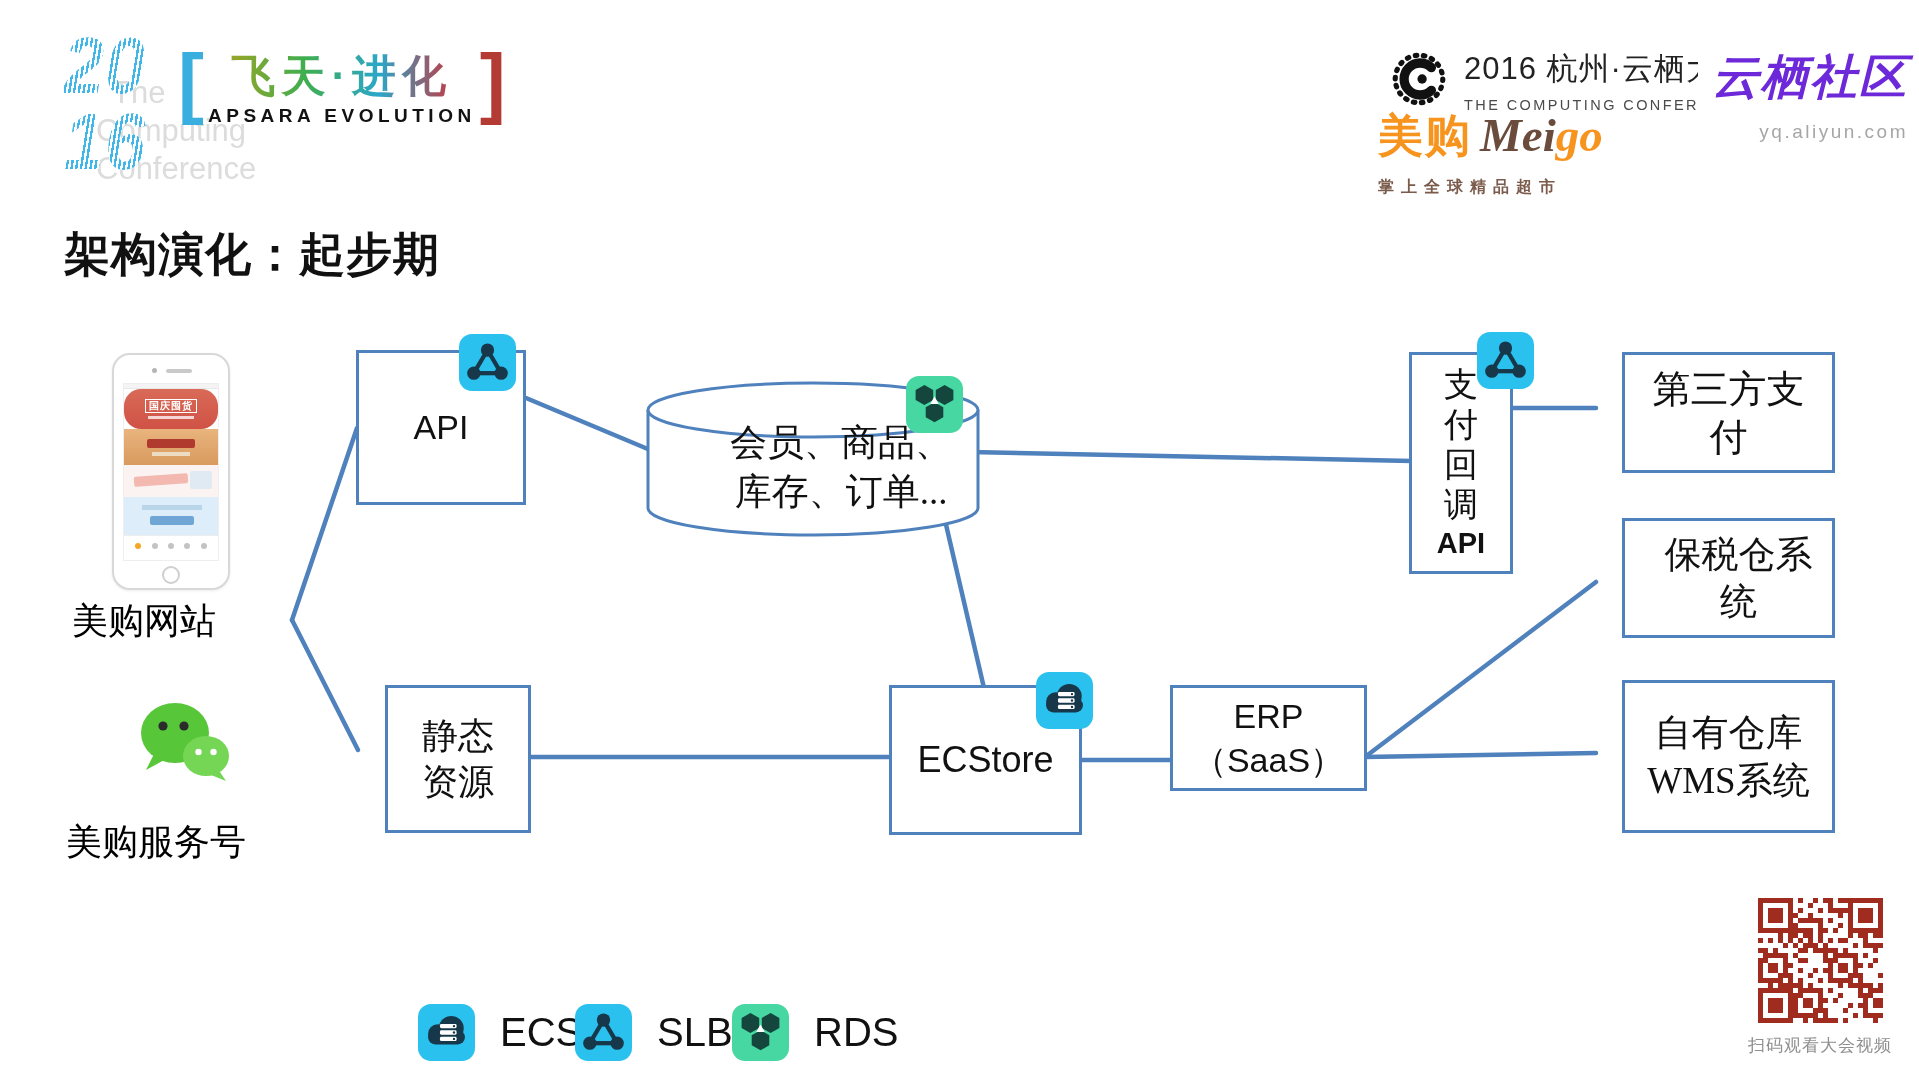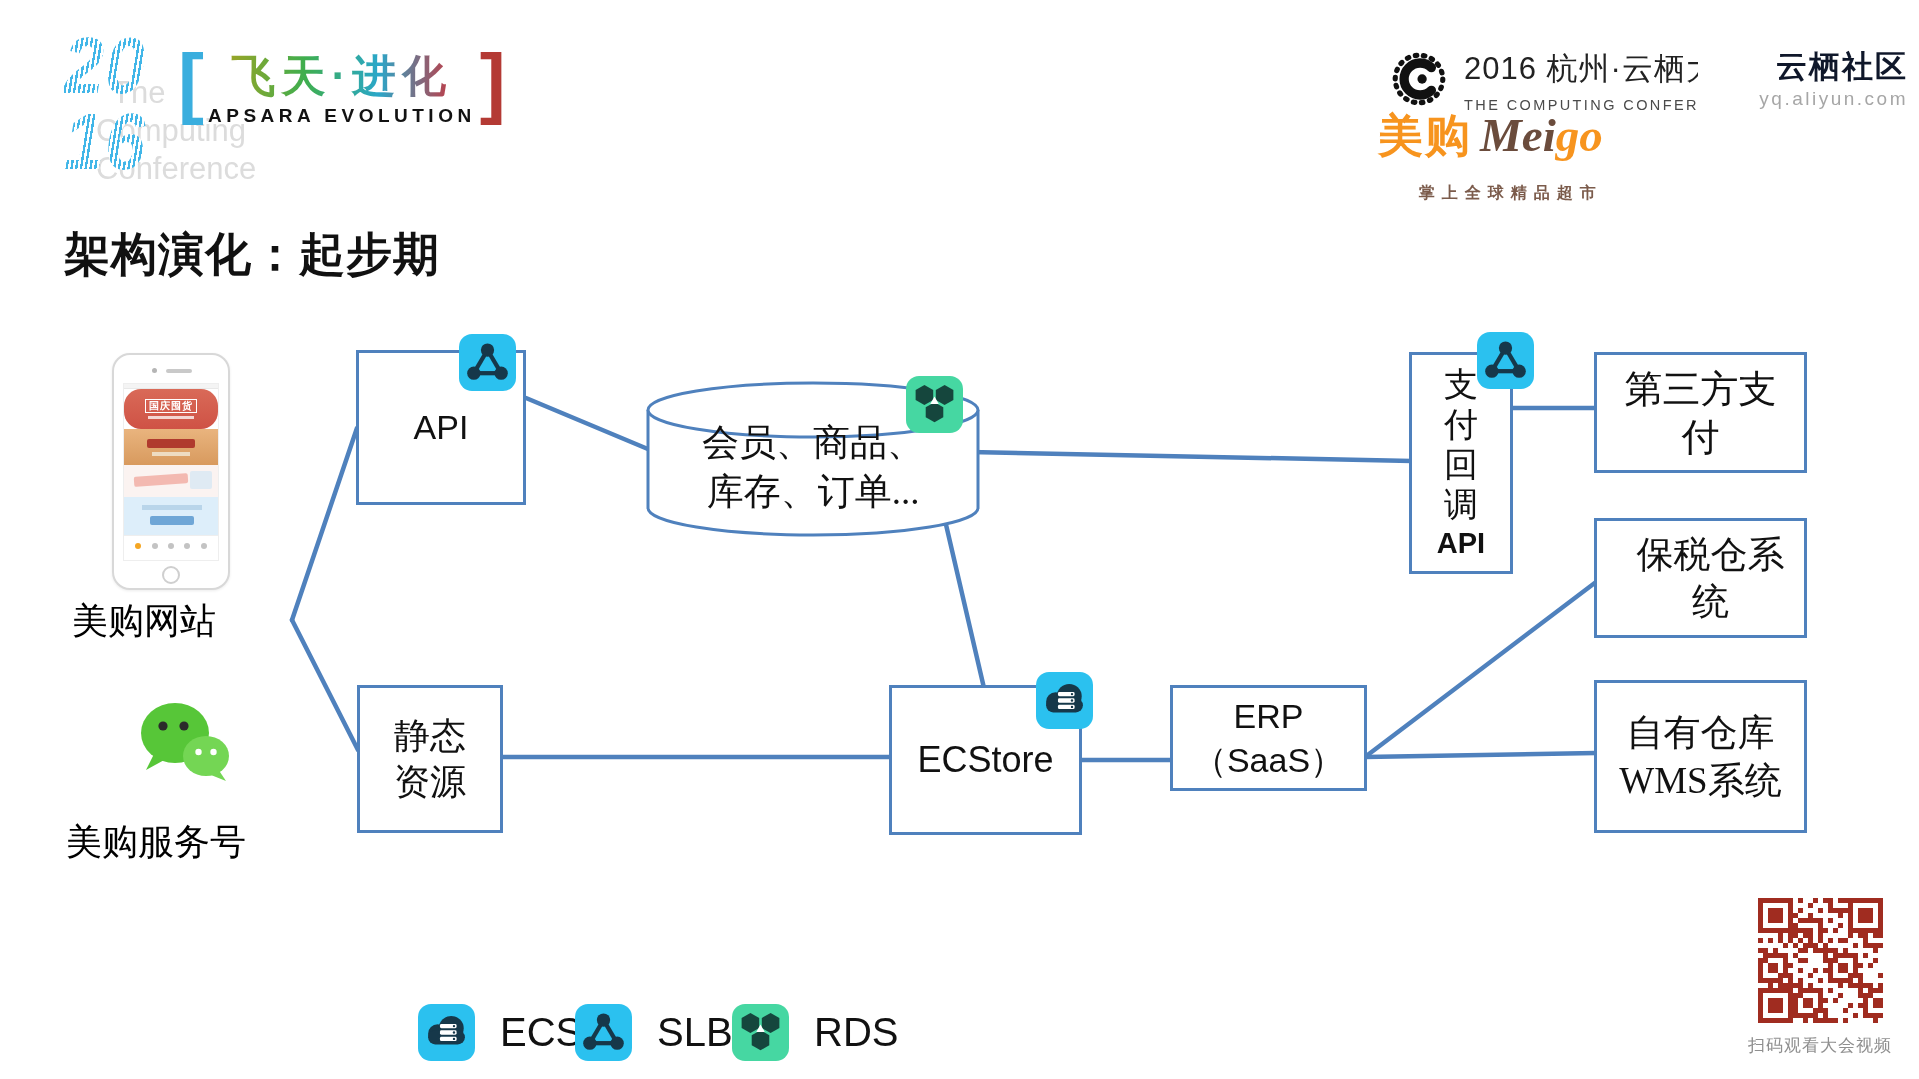--- a/index.html
+++ b/index.html
@@ -24,36 +24,36 @@
     .apsara-cn { background:linear-gradient(90deg,#97a528,#3fae4e,#2aa7c9,#c23b45); -webkit-background-clip:text; background-clip:text; color:transparent; }
   }
   .apsara-en { font-size:19px; font-weight:bold; letter-spacing:4.5px; color:#121212; margin-top:3px; }
 
   
   .conf-row { position:absolute; left:1388px; top:48px; display:flex; align-items:flex-start; }
   .conf-text { margin-left:14px; }
   .conf-title { font-size:31px; color:#222; letter-spacing:1px; white-space:nowrap; }
   .conf-sub { font-size:14.5px; letter-spacing:2.4px; color:#4a4a4a; margin-top:7px; white-space:nowrap; }
   .community { position:absolute; left:1698px; top:46px; width:210px; text-align:right; background:#fff; }
-  .community-name { font-size:31px; font-weight:bold; color:#0f172a; letter-spacing:2px; white-space:nowrap; }
-  .community-url { font-size:19px; letter-spacing:2.5px; color:#a6a6a6; margin-top:0; white-space:nowrap; }
+  .community-name { font-size:47px; font-weight:bold; color:#6d28d9; letter-spacing:2px; white-space:nowrap;font-style:italic; }
+  .community-url { font-size:19px; letter-spacing:2.5px; color:#a6a6a6; margin-top:12px; white-space:nowrap; }
   .meigo { position:absolute; left:1378px; top:106px; }
   .meigo-row { white-space:nowrap; }
   .meigo-cn { font-size:45px; font-weight:bold; color:#f7941e; letter-spacing:2px; }
   .meigo-mei { font-family:"Liberation Serif", serif; font-style:italic; font-weight:bold; font-size:47px; color:#6b4c3c; margin-left:8px; }
   .meigo-go { font-family:"Liberation Serif", serif; font-style:italic; font-weight:bold; font-size:47px; color:#f7941e; }
-  .meigo-tag { margin-top:17px; font-size:16px; font-weight:bold; letter-spacing:7px; color:#7b5b4b; white-space:nowrap;text-align:right; }
+  .meigo-tag { margin-top:11px; font-size:16px; font-weight:bold; letter-spacing:7px; color:#7b5b4b; white-space:nowrap; }
 
   
   .page-title { position:absolute; left:64px; top:224px; font-size:46px; font-weight:600; color:#111; letter-spacing:1px; }
 
   
   .wires { position:absolute; left:0; top:0; width:1919px; height:1079px; z-index:1; }
   .node { position:absolute; background:#fff; border:3px solid #4f81bd; display:flex; flex-direction:column; align-items:center; justify-content:center; text-align:center; z-index:2; }
-  .serif { font-family:"Liberation Serif", serif; }
+  .serif { font-family:"Liberation Serif", serif;margin-left:28px; }
   .node-api { left:356px; top:350px; width:170px; height:155px; font-size:34px; font-weight:500; }
   .node-static { left:357px; top:685px; width:146px; height:148px; font-size:36px; line-height:46px; }
   .node-ecstore { left:889px; top:685px; width:193px; height:150px; font-size:36px; font-weight:500; }
   .node-erp { left:1170px; top:685px; width:197px; height:106px; font-size:34px; line-height:44px; font-weight:500; }
   .node-pay { left:1409px; top:352px; width:104px; height:222px; justify-content:flex-start; padding-top:10px; }
   .node-pay .pch { font-size:34px; line-height:40px; font-family:"Liberation Serif", serif; }
   .node-pay .papi { font-size:29px; font-weight:bold; line-height:36px; }
   .node-third { left:1594px; top:352px; width:213px; height:121px; font-size:38px; line-height:48px; }
   .node-bonded { left:1594px; top:518px; width:213px; height:120px; font-size:37px; line-height:47px;padding-left:20px; }
   .node-wms { left:1594px; top:680px; width:213px; height:153px; font-size:37px; line-height:48px; }

